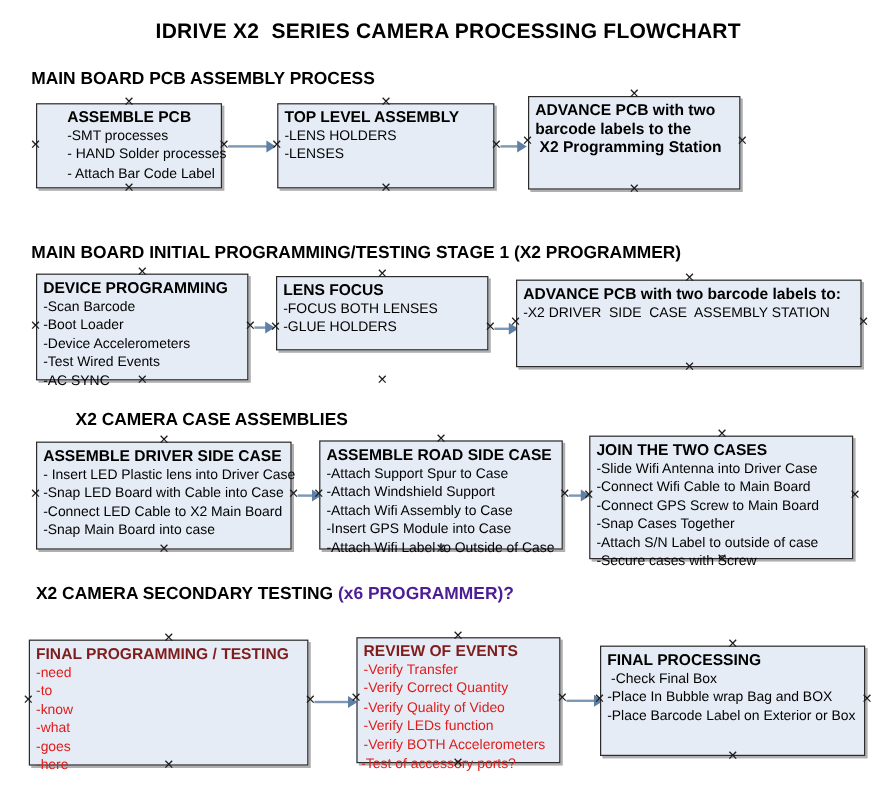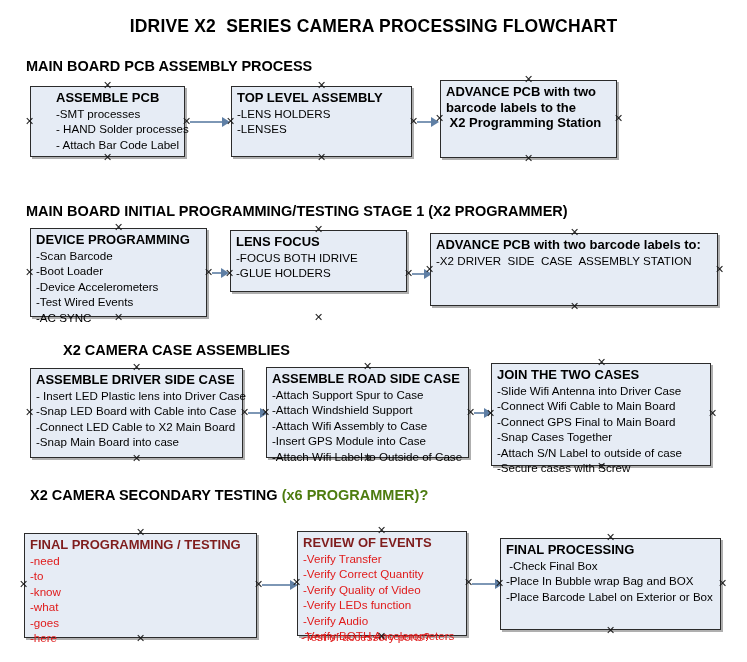--- a/index.html
+++ b/index.html
@@ -30,21 +30,21 @@
     white-space: pre;
   }
   .section-heading {
     position: absolute;
     font-size: 14.5px;
     font-weight: bold;
     color: #000000;
     white-space: pre;
   }
   .section-heading .accent {
-    color: #4d7c0f;
+    color: #4c1d95;
   }
 
   
   .fbox {
     position: absolute;
     box-sizing: border-box;
     background: #e6ecf5;
     border: 1.5px solid #2b2b2b;
     box-shadow: 2px 2px 0 rgba(110,110,110,0.55);
     overflow: visible;
@@ -173,21 +173,21 @@
   <div class="xmark" style="left:114px; top:223px;">✕</div>
   <div class="xmark" style="left:114px; top:313px;">✕</div>
   <div class="xmark" style="left:204px; top:268px;">✕</div>
 
   <div class="conn" style="left:212px; top:272px; width:12px;"></div>
   <div class="conn-head" style="left:221px; top:268px;"></div>
 
   <div class="fbox" style="left:230px; top:230px; width:177px; height:62px;">
     <div class="fbox-inner">
       <div class="btitle">LENS FOCUS</div>
-      <div class="bline">-FOCUS BOTH IDRIVE</div>
+      <div class="bline">-FOCUS BOTH LENSES</div>
       <div class="bline">-GLUE HOLDERS</div>
     </div>
   </div>
   <div class="xmark" style="left:225px; top:269px;">✕</div>
   <div class="xmark" style="left:314px; top:225px;">✕</div>
   <div class="xmark" style="left:314px; top:313px;">✕</div>
   <div class="xmark" style="left:404px; top:269px;">✕</div>
 
   <div class="conn" style="left:412px; top:273px; width:14px;"></div>
   <div class="conn-head" style="left:424px; top:269px;"></div>
@@ -238,21 +238,21 @@
   <div class="xmark" style="left:466px; top:408px;">✕</div>
 
   <div class="conn" style="left:474px; top:412px; width:14px;"></div>
   <div class="conn-head" style="left:484px; top:408px;"></div>
 
   <div class="fbox" style="left:491px; top:363px; width:220px; height:103px;">
     <div class="fbox-inner">
       <div class="btitle">JOIN THE TWO CASES</div>
       <div class="bline">-Slide Wifi Antenna into Driver Case</div>
       <div class="bline">-Connect Wifi Cable to Main Board</div>
-      <div class="bline">-Connect GPS Final to Main Board</div>
+      <div class="bline">-Connect GPS Screw to Main Board</div>
       <div class="bline">-Snap Cases Together</div>
       <div class="bline">-Attach S/N Label to outside of case</div>
       <div class="bline">-Secure cases with Screw</div>
     </div>
   </div>
   <div class="xmark" style="left:486px; top:409px;">✕</div>
   <div class="xmark" style="left:597px; top:358px;">✕</div>
   <div class="xmark" style="left:597px; top:462px;">✕</div>
   <div class="xmark" style="left:708px; top:409px;">✕</div>
 
@@ -277,21 +277,20 @@
   <div class="conn" style="left:262px; top:584px; width:30px;"></div>
   <div class="conn-head" style="left:290px; top:580px;"></div>
 
   <div class="fbox red" style="left:297px; top:531px; width:170px; height:105px;">
     <div class="fbox-inner">
       <div class="btitle">REVIEW OF EVENTS</div>
       <div class="bline">-Verify Transfer</div>
       <div class="bline">-Verify Correct Quantity</div>
       <div class="bline">-Verify Quality of Video</div>
       <div class="bline">-Verify LEDs function</div>
-      <div class="bline">-Verify Audio</div>
       <div class="bline">-Verify BOTH Accelerometers</div>
     </div>
   </div>
   <div class="overflow-line" style="left:301px; top:629px;">-Test of accessory ports?</div>
   <div class="xmark" style="left:292px; top:578px;">✕</div>
   <div class="xmark" style="left:377px; top:526px;">✕</div>
   <div class="xmark" style="left:377px; top:632px;">✕</div>
   <div class="xmark" style="left:464px; top:578px;">✕</div>
 
   <div class="conn" style="left:472px; top:583px; width:26px;"></div>

